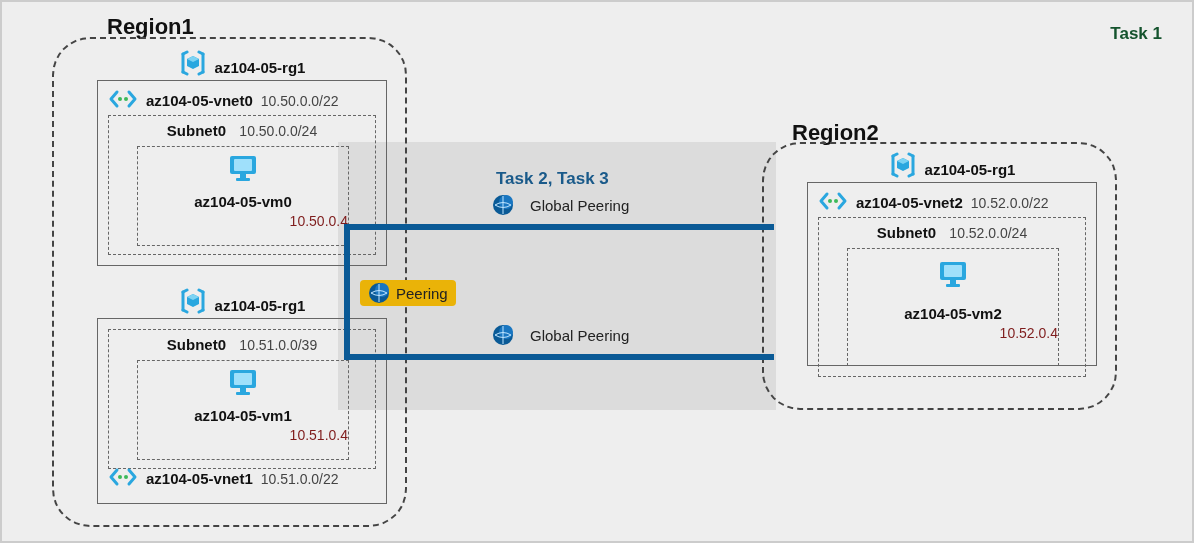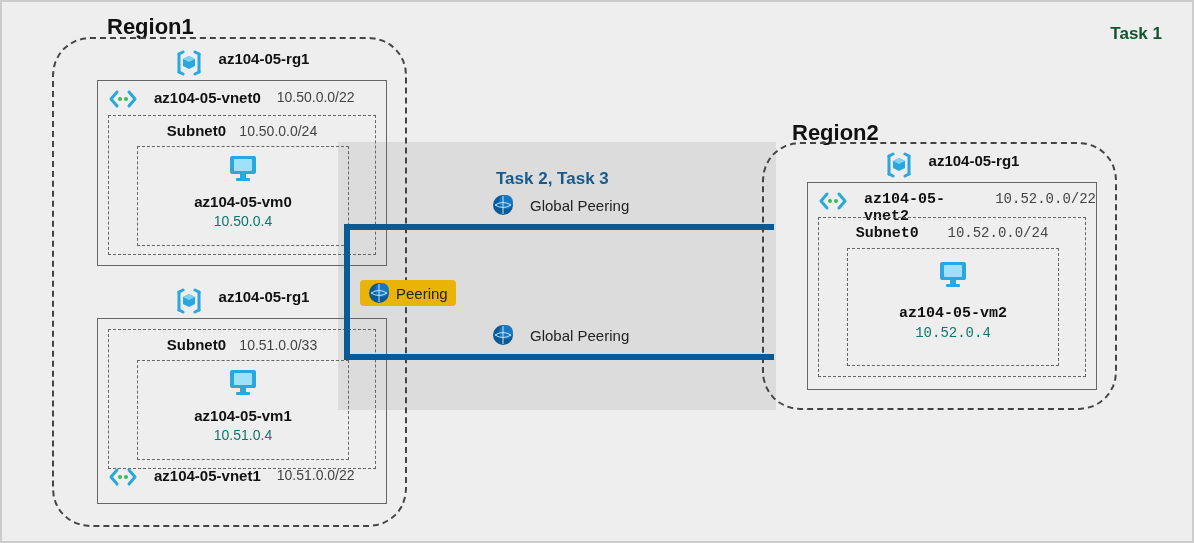--- a/index.html
+++ b/index.html
@@ -25,21 +25,21 @@
   .vnet-box {
     border: 1px dashed #666; background: transparent;
   }
   .subnet-box {
     border: 1px dashed #666; background: transparent;
   }
   .lbl-bold { font-weight: 700; font-size: 15px; color: #111; }
   .lbl-ip   { font-weight: 400; font-size: 14px; color: #444; }
   .lbl-sub  { font-weight: 700; font-size: 15px; color: #111; }
   .lbl-vm   { font-weight: 700; font-size: 15px; color: #111; text-align: center; width:100%; display:block;}
-  .lbl-vmip { font-weight: 400; font-size: 14px; color: #0f766e; text-align: center; width:100%; display:block;}
+  .lbl-vmip { font-weight: 400; font-size: 14px; color: #7f1d1d; text-align: right; width:100%; display:block;}
   .task23 {
     color: #1a5a8a; font-weight: 700; font-size: 17px;
   }
   .peer-bg {
     background: #dcdcdc;
   }
   .peer-line {
     background: #0a5a96;
     height: 6px;
   }
@@ -62,21 +62,21 @@
     border-radius: 38px;
     background: transparent;
     pointer-events: none;
   }
   
 
   
   .icon-rg, .icon-vnet, .icon-vm, .icon-globe {
     display: inline-block; vertical-align: middle;
   }
-  .row { display: flex; align-items: flex-start; gap: 16px; }
+  .row { display: flex; align-items: flex-end; gap: 8px; }
 
   svg { display: block; }
 </style>
 </head>
 <body>
 
 <div class="canvas">
 
   <div class="abs task1" style="right:30px; top:22px;">Task 1</div>
 
@@ -151,21 +151,21 @@
       <span class="lbl-bold">az104-05-rg1</span>
     </div>
   </div>
 
   <div class="abs rg-box" style="left:95px; top:316px; width:290px; height:186px;">
 
     <div class="abs vnet-box" style="left:10px; top:10px; width:268px; height:140px;">
       <div class="abs" style="left:0; top:6px; width:100%; text-align:center;">
         <span class="lbl-sub">Subnet0</span>
         <span>&nbsp;</span>
-        <span class="lbl-ip">10.51.0.0/33</span>
+        <span class="lbl-ip">10.51.0.0/39</span>
       </div>
       <div class="abs subnet-box" style="left:28px; top:30px; width:212px; height:100px;">
         <div class="abs" style="left:0; top:6px; width:100%; text-align:center;">
           <svg width="34" height="30" viewBox="0 0 34 30" style="display:inline-block">
             <rect x="4" y="3" width="26" height="18" rx="2" fill="#2aa7df"></rect>
             <rect x="8" y="6" width="18" height="12" rx="1" fill="#9fe0fb"></rect>
             <rect x="14" y="21" width="6" height="4" fill="#2aa7df"></rect>
             <rect x="10" y="25" width="14" height="3" rx="1" fill="#2aa7df"></rect>
           </svg>
         </div>
@@ -199,21 +199,21 @@
           <path d="M24 4 L24 22" stroke="#2aa7df" stroke-width="3" fill="none" stroke-linecap="round"></path>
           <path d="M4 4 L8 2 M4 22 L8 24 M24 4 L20 2 M24 22 L20 24" stroke="#2aa7df" stroke-width="3" fill="none" stroke-linecap="round"></path>
           <polygon points="14,6 20,9 20,16 14,19 8,16 8,9" fill="#2aa7df"></polygon>
           <polygon points="14,6 20,9 14,12 8,9" fill="#7cd3f3"></polygon>
         </svg>
       </span>
       <span class="lbl-bold">az104-05-rg1</span>
     </div>
   </div>
 
-  <div class="abs rg-box" style="left:805px; top:180px; width:290px; height:208px;font-family:Liberation Mono, monospace;">
+  <div class="abs rg-box" style="left:805px; top:180px; width:290px; height:184px;">
 
     <div class="abs row" style="left:10px; top:8px;">
       <span class="icon-vnet">
         <svg width="30" height="20" viewBox="0 0 30 20">
           <polyline points="9,3 3,10 9,17" fill="none" stroke="#2aa7df" stroke-width="3" stroke-linecap="round" stroke-linejoin="round"></polyline>
           <polyline points="21,3 27,10 21,17" fill="none" stroke="#2aa7df" stroke-width="3" stroke-linecap="round" stroke-linejoin="round"></polyline>
           <circle cx="12" cy="10" r="2" fill="#3cb95a"></circle>
           <circle cx="18" cy="10" r="2" fill="#3cb95a"></circle>
         </svg>
       </span>

